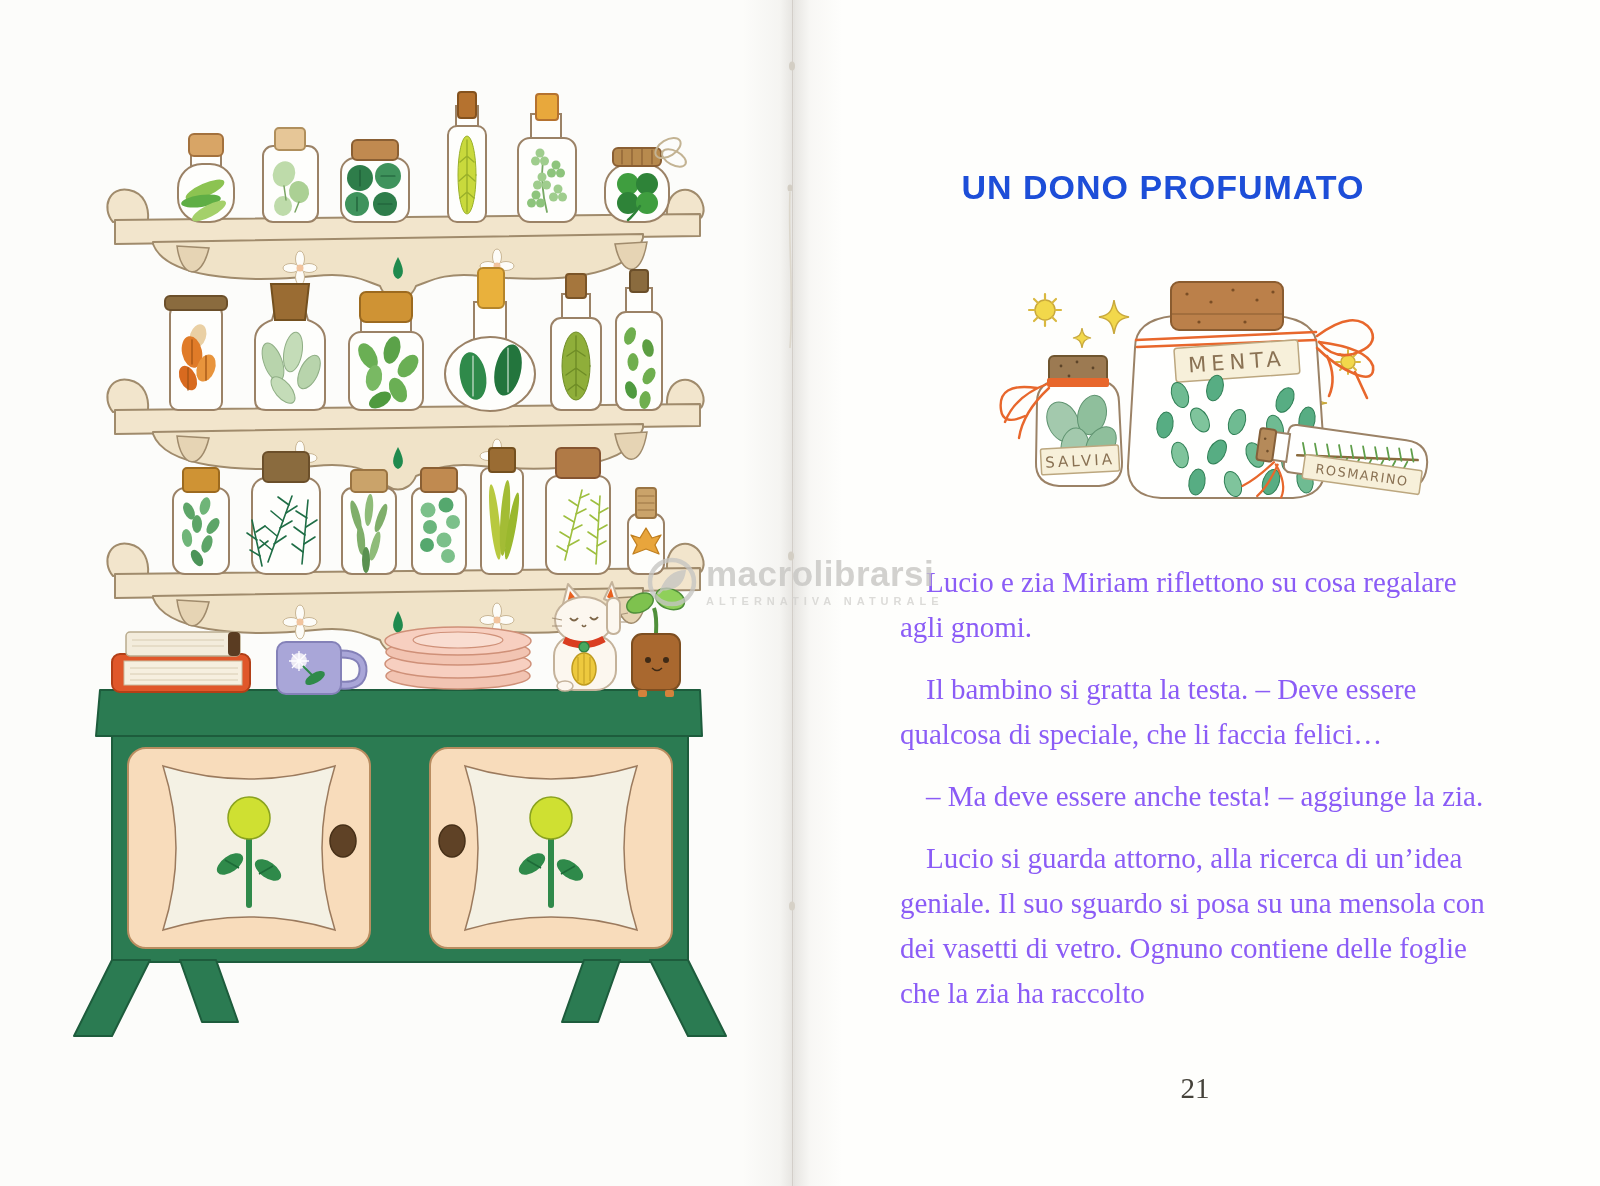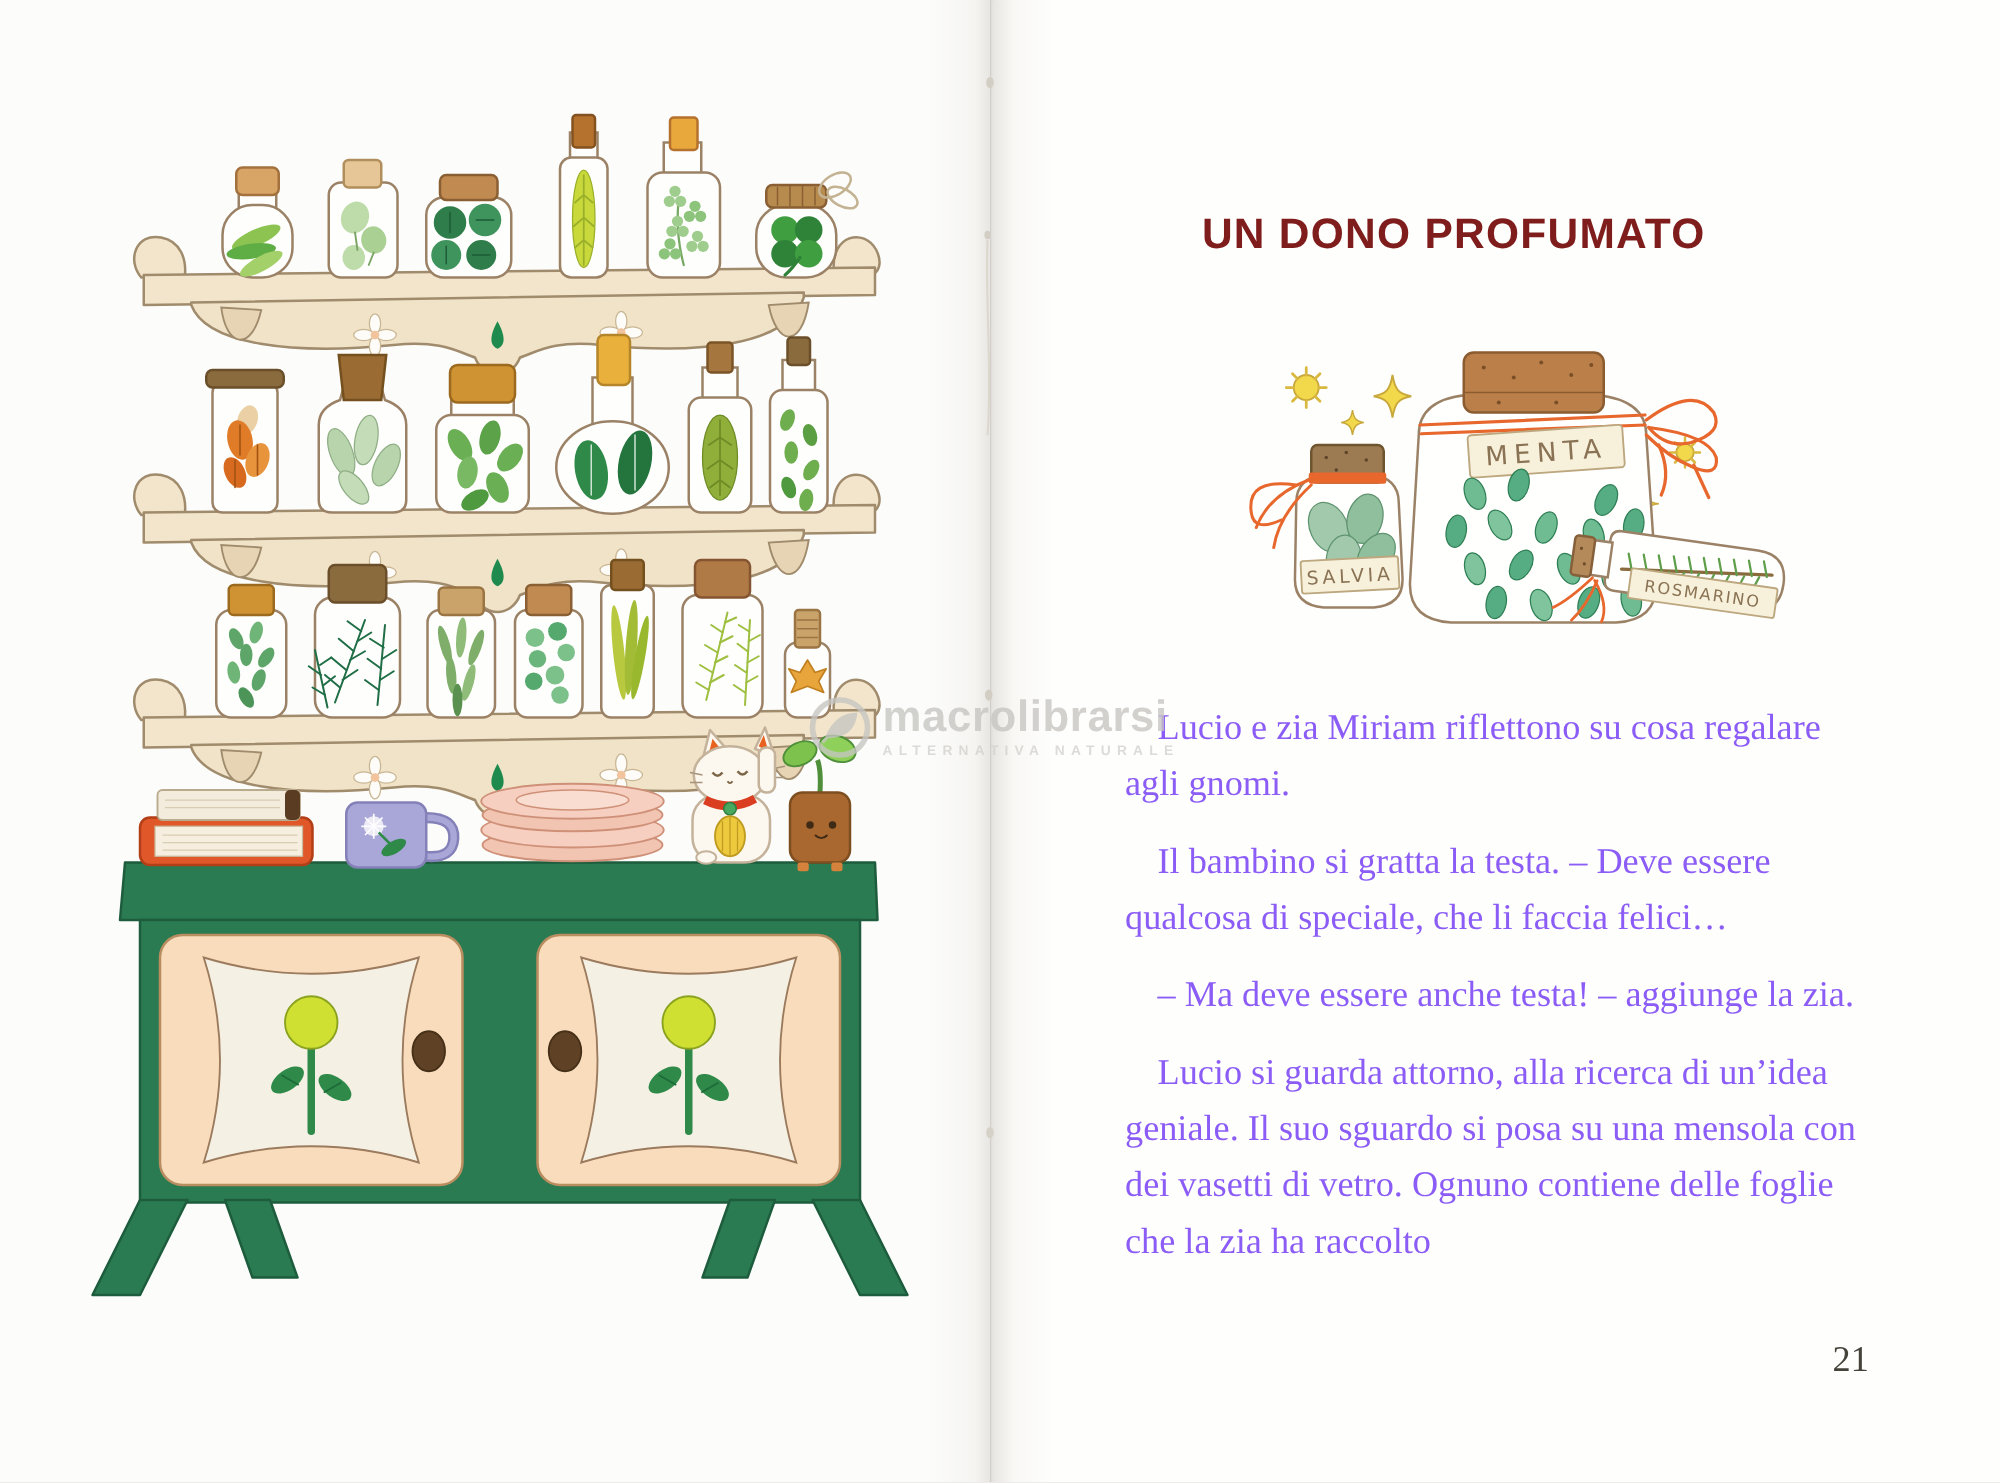--- a/index.html
+++ b/index.html
@@ -9,25 +9,25 @@
   #page-left{left:0;width:795px;background:#fcfcfa;}
   #page-right{left:795px;width:805px;background:#fefefc;}
   #gutter{position:absolute;left:742px;top:0;width:100px;height:1186px;pointer-events:none;
     background:linear-gradient(90deg,rgba(128,118,104,0) 0%,rgba(128,118,104,0.06) 38%,
       rgba(110,100,88,0.16) 52%,rgba(128,118,104,0.05) 68%,rgba(128,118,104,0) 100%);}
   #fold-line{position:absolute;left:792px;top:0;width:1px;height:1186px;background:rgba(150,140,128,0.25);pointer-events:none;}
   .chapter-label{position:absolute;left:863px;top:126px;width:600px;text-align:center;
     font-size:31px;letter-spacing:1px;color:#33312b;}
   .chapter-title{position:absolute;left:833px;top:168px;width:660px;text-align:center;
     font-family:"Liberation Sans",sans-serif;font-weight:bold;font-size:34px;
-    letter-spacing:1px;color:#7f1d1d;}
+    letter-spacing:1px;color:#1d4ed8;}
   .body-text{position:absolute;left:900px;top:560px;width:596px;font-size:29px;
     line-height:45px;color:#8b5cf6;}
   .body-text p{margin:0 0 17px 0;text-indent:26px;}
-  .page-number{position:absolute;left:895px;top:1072px;width:600px;text-align:right;
+  .page-number{position:absolute;left:895px;top:1072px;width:600px;text-align:center;
     font-size:29px;color:#45423a;}
   #illu-right{position:absolute;left:975px;top:270px;}
   #illu-left{position:absolute;left:0;top:0;}
   #watermark{position:absolute;left:646px;top:556px;width:380px;display:flex;align-items:flex-start;
     gap:8px;opacity:0.78;pointer-events:none;}
   #watermark .wm-text{display:flex;flex-direction:column;line-height:1;}
   #watermark .wm-name{font-family:"Liberation Sans",sans-serif;font-weight:bold;font-size:35px;
     color:#c6c5c2;letter-spacing:0.5px;}
   #watermark .wm-tagline{font-family:"Liberation Sans",sans-serif;font-weight:bold;font-size:11px;
     color:#d3d2cf;letter-spacing:5px;margin-top:5px;}

